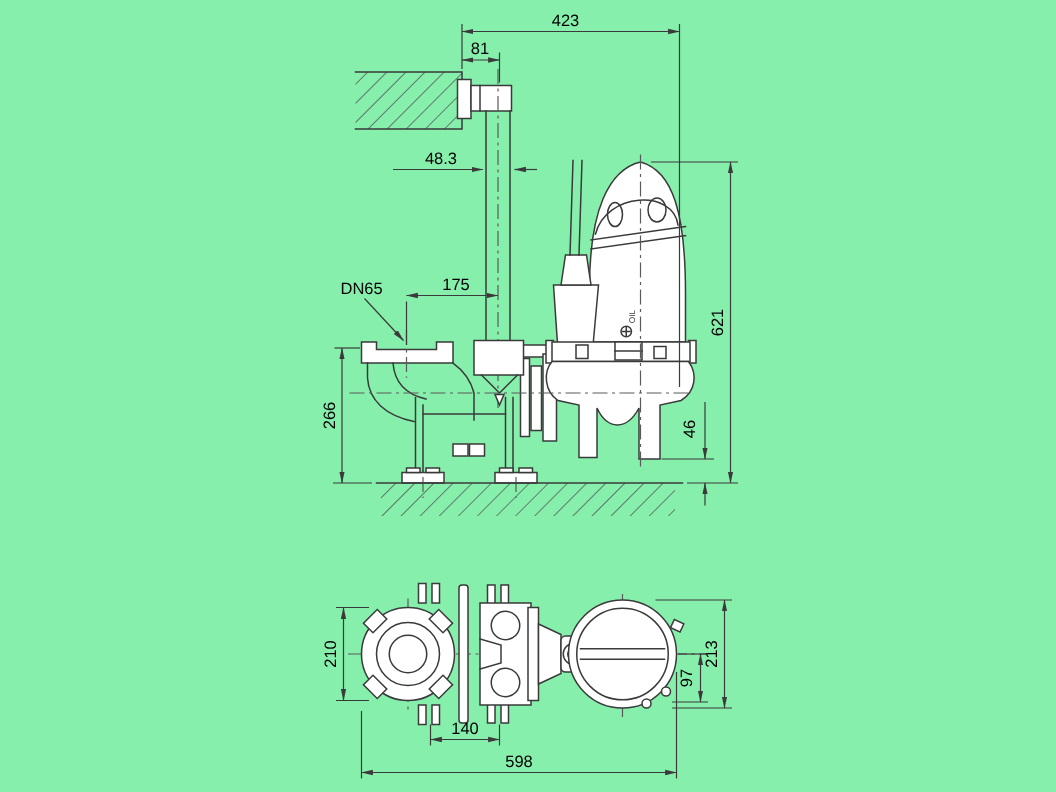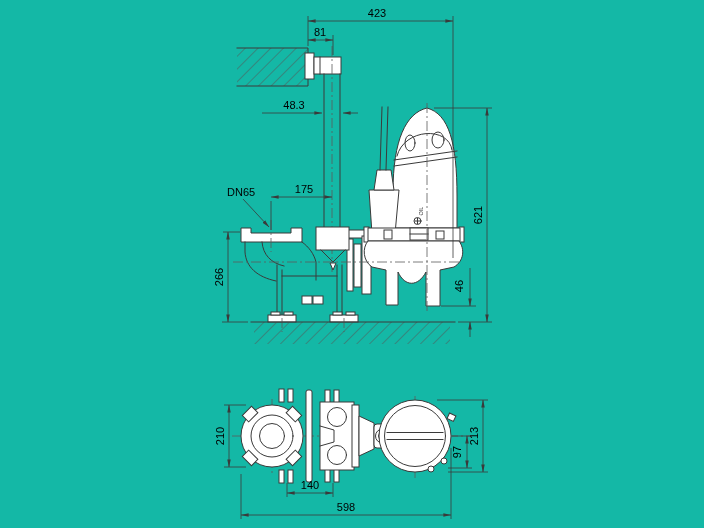--- a/index.html
+++ b/index.html
@@ -1,16 +1,16 @@
 <!DOCTYPE html>
 <html><head>
 <meta charset="utf-8">
 <style>
   html,body{margin:0;padding:0;background:#ffffff;}
-  .stage{position:relative;width:704px;height:528px;background:#14b8a6;overflow:hidden;}
+  .stage{position:relative;width:704px;height:528px;background:#86efac;overflow:hidden;}
   svg text{font-family:"Liberation Sans", sans-serif;}
   .ln{fill:none;stroke:#3a3a3a;stroke-width:1;stroke-linecap:square;stroke-linejoin:miter;}
   .lnf{fill:#ffffff;stroke:#3a3a3a;stroke-width:1;stroke-linejoin:miter;}
   .cl{fill:none;stroke:#5a5a5a;stroke-width:0.8;stroke-dasharray:10 3 2 3;}
   .dim{fill:none;stroke:#3a3a3a;stroke-width:0.8;}
   .ext{fill:none;stroke:#3a3a3a;stroke-width:0.8;}
   .d{font-size:11px;fill:#000000;}
   .tiny{font-size:5.5px;fill:#3a3a3a;}
 </style>
 </head>

